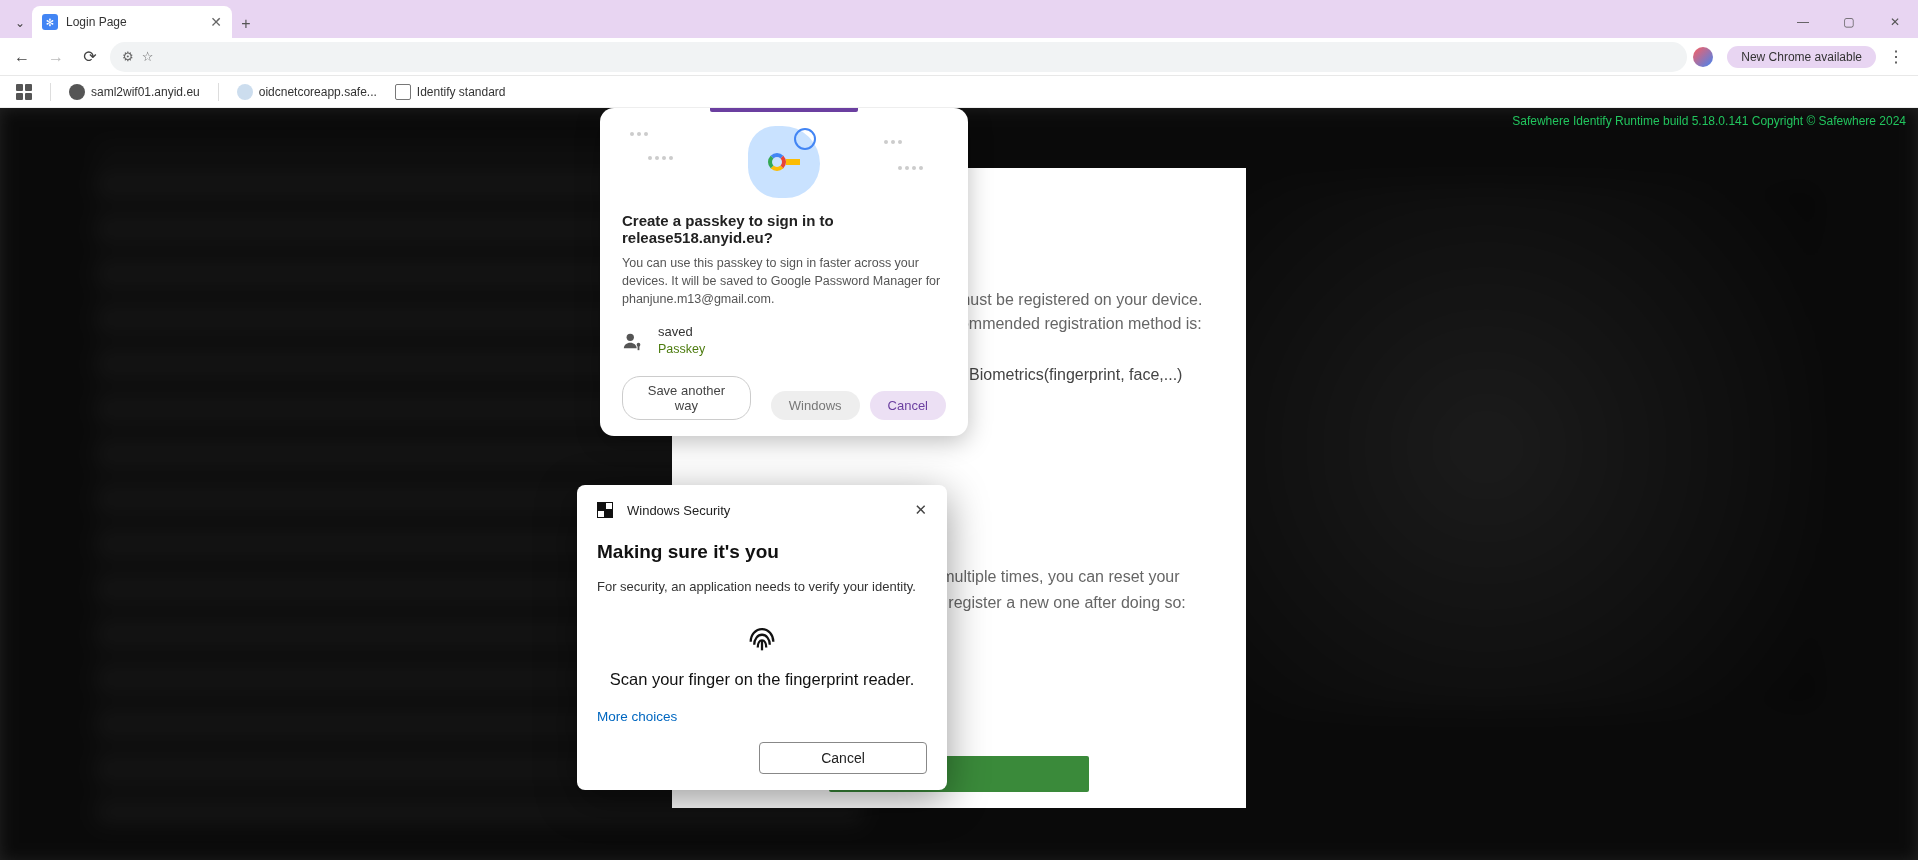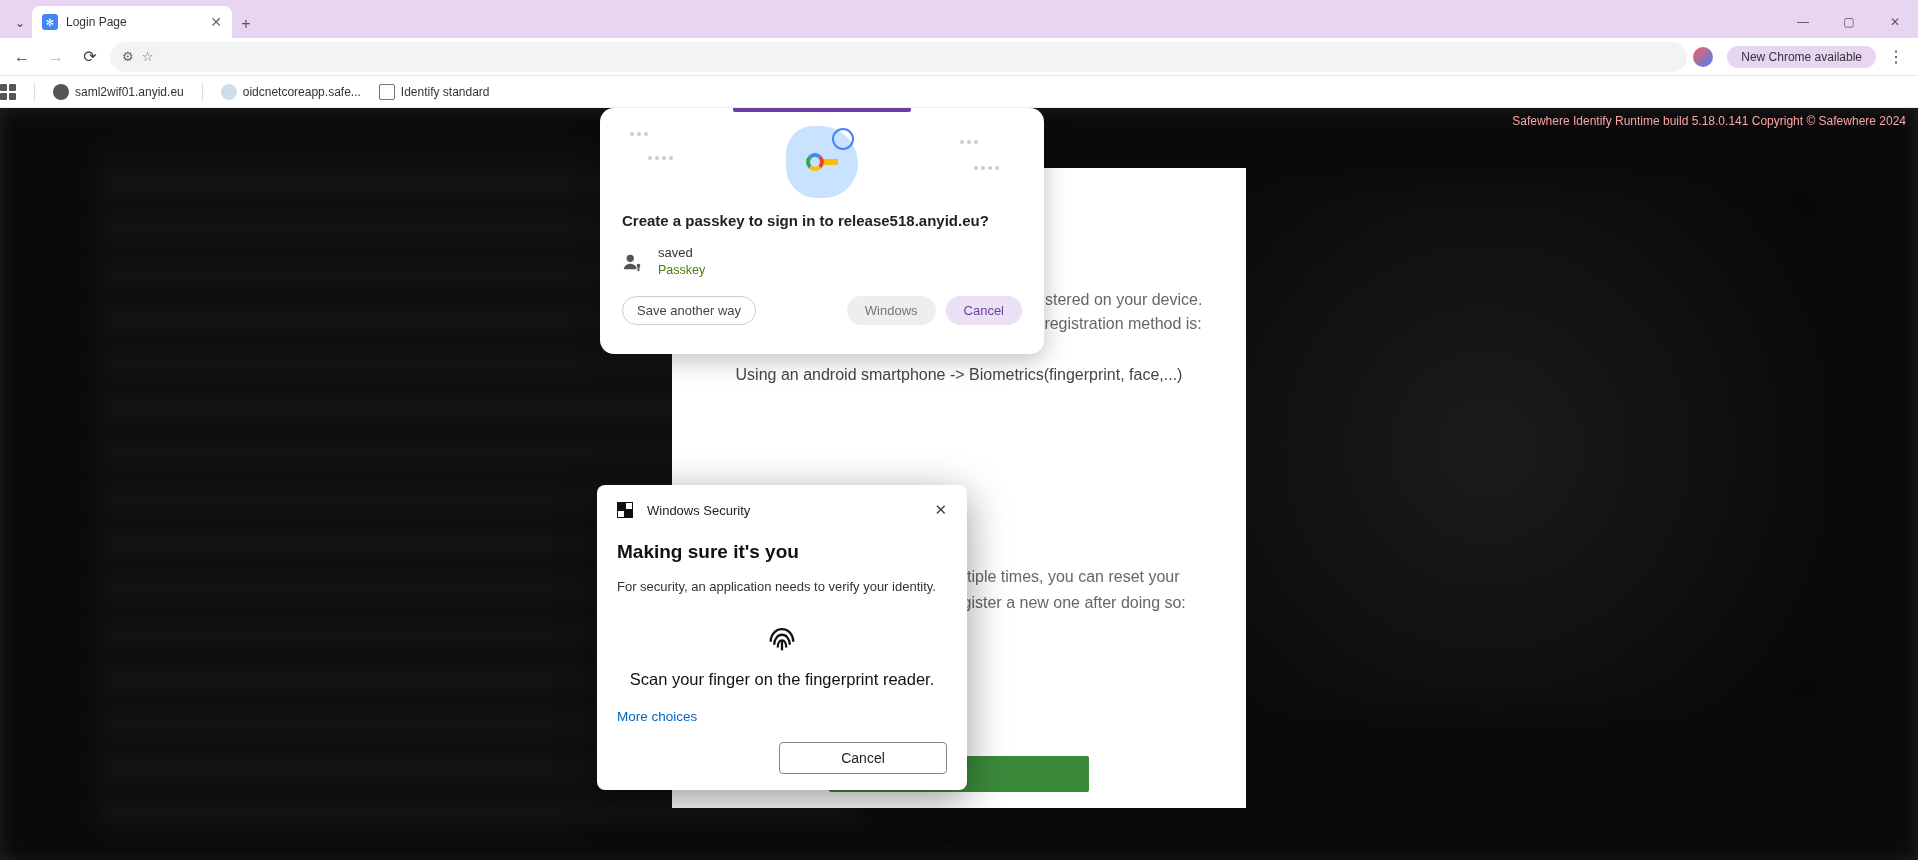--- a/index.html
+++ b/index.html
@@ -16,42 +16,42 @@
   .win-btn { width:46px; height:32px; display:flex; align-items:center; justify-content:center; font-size:12px; color:#555;}
 
   .toolbar { height: 38px; background:#fff; display:flex; align-items:center; padding: 0 8px; gap:6px; border-bottom:1px solid #e8e8e8;}
   .nav-btn { width:28px; height:28px; display:flex; align-items:center; justify-content:center; font-size:16px; color:#444; border-radius:50%;}
   .addr-bar { flex:1; height:30px; background:#f1f3f4; border-radius:15px; display:flex; align-items:center; padding:0 12px; gap:8px; font-size:13px; color:#555; overflow:hidden;}
   .addr-text { white-space:nowrap; overflow:hidden; text-overflow:ellipsis; flex:1;}
   .addr-icon { font-size:13px; color:#666; flex-shrink:0;}
   .chrome-update { background:#e8d5f2; padding:4px 14px; border-radius:14px; font-size:12px; color:#333; margin-left:8px;}
   .ext-icon { width:20px; height:20px; border-radius:50%; background:linear-gradient(135deg,#ff5e5e,#4285f4); }
 
-  .bookmarks { height:32px; background:#fff; display:flex; align-items:center; padding:0 0; gap:18px; font-size:12px; color:#333; border-bottom:1px solid #eee;}
+  .bookmarks { height:32px; background:#fff; display:flex; align-items:center; padding:0 16px; gap:18px; font-size:12px; color:#333; border-bottom:1px solid #eee;}
   .bm-grid { width:16px; height:16px; display:grid; grid-template-columns:1fr 1fr; grid-template-rows:1fr 1fr; gap:2px;}
   .bm-grid span { background:#555; border-radius:1px;}
   .bm-sep { width:1px; height:18px; background:#ddd;}
   .bm-item { display:flex; align-items:center; gap:6px;}
   .bm-icon { width:16px; height:16px; border-radius:50%; background:#aaa; display:inline-block;}
 
   
   .page { position:relative; height: 754px; background:#222; overflow:hidden;}
   .page-bg { position:absolute; inset:0; background:#1a1a1a; filter: blur(8px) brightness(0.4); }
   .page-bg::before { content:''; position:absolute; left:5%; top:5%; width:40%; height:90%; background:repeating-linear-gradient(0deg,#333 0 20px,#222 20px 45px); border-radius:10px; filter:blur(6px);}
   .page-bg::after { content:''; position:absolute; right:5%; top:10%; width:35%; height:70%; background:radial-gradient(circle,#444,#111); border-radius:20px; filter:blur(10px);}
-  .runtime-info { position:absolute; top:6px; right:12px; color:#fca5a5; font-size:12px; z-index:2;}
+  .runtime-info { position:absolute; top:6px; right:12px; color:#22c55e; font-size:12px; z-index:2;}
 
   .login-card { position:absolute; left:50%; transform:translateX(-50%); top:60px; width:574px; height:640px; background:#fff; z-index:1; padding:30px; color:#666; font-size:16px; text-align:center;}
   .login-card p { margin:90px 0 10px 0; line-height:1.5;}
   .login-card .hint { margin-top:30px; color:#444;}
   .login-card .reset { margin-top:180px; line-height:1.6;}
   .green-btn { position:absolute; bottom:16px; left:50%; transform:translateX(-50%); width:260px; height:36px; background:#3a8a3a; border-radius:2px;}
 
   
-  .passkey-dialog { position:absolute; left:600px; top:0; width:444px; background:#fff; border-radius:14px; box-shadow:0 6px 24px rgba(0,0,0,.25); z-index:10; padding-bottom:29px;}
+  .passkey-dialog { position:absolute; left:600px; top:0; width:368px; background:#fff; border-radius:14px; box-shadow:0 6px 24px rgba(0,0,0,.25); z-index:10; padding-bottom:16px;}
   .passkey-top { height:4px; width:40%; margin:0 auto; background:#6b3fa0; border-radius:0 0 2px 2px;}
   .passkey-illus { height:100px; display:flex; align-items:center; justify-content:center; position:relative;}
   .blob { width:72px; height:72px; background:#c9e2ff; border-radius:40% 55% 50% 45%; position:relative; display:flex; align-items:center; justify-content:center;}
   .blob .fp { position:absolute; right:4px; top:2px; width:22px; height:22px; border:2px solid #4285f4; border-radius:50%; }
   .gkey { display:flex; align-items:center;}
   .gkey .ring { width:18px; height:18px; border:4px solid #4285f4; border-radius:50%; border-right-color:#ea4335; border-bottom-color:#fbbc05; border-left-color:#34a853;}
   .gkey .stem { width:14px; height:6px; background:#fbbc05;}
   .dots { position:absolute; width:40px; height:6px; display:flex; gap:3px;}
   .dots span{width:4px;height:4px;background:#ccc;border-radius:50%;}
   .dots.l1{left:30px;top:20px;} .dots.l2{left:48px;top:44px;} .dots.r1{right:44px;top:28px;} .dots.r2{right:30px;top:54px;}
@@ -62,21 +62,21 @@
   .pk-avatar { width:22px; height:22px; color:#555; display:flex; align-items:center; justify-content:center;}
   .pk-user-info { font-size:13px; color:#333; line-height:1.3;}
   .pk-user-info .sub { color:#4d7c0f; font-size:12.5px;}
   .pk-actions { display:flex; align-items:flex-end; gap:10px; padding:0 22px;}
   .pk-save { border:1px solid #ccc; border-radius:18px; padding:6px 14px; font-size:13px; color:#444; background:#fff;}
   .pk-spacer { flex:1;}
   .pk-create { background:#eee; color:#777; border:none; border-radius:18px; padding:7px 18px; font-size:13px;}
   .pk-cancel { background:#ece0f4; color:#6b3fa0; border:none; border-radius:18px; padding:7px 18px; font-size:13px; font-weight:500;}
 
   
-  .winsec { position:absolute; left:597px; top:377px; width:370px; height:305px; background:#fff; border-radius:8px; box-shadow:0 10px 40px rgba(0,0,0,.4); z-index:11; padding:16px 20px;}
+  .winsec { position:absolute; left:577px; top:377px; width:370px; height:305px; background:#fff; border-radius:8px; box-shadow:0 10px 40px rgba(0,0,0,.4); z-index:11; padding:16px 20px;}
   .winsec-head { display:flex; align-items:center; gap:14px; font-size:13px; color:#222;}
   .shield { width:16px; height:16px; display:grid; grid-template-columns:1fr 1fr; grid-template-rows:1fr 1fr;}
   .shield span:nth-child(1){background:#111;} .shield span:nth-child(2){background:#fff;border:1px solid #111;} .shield span:nth-child(3){background:#fff;border:1px solid #111;} .shield span:nth-child(4){background:#111;}
   .winsec-close { margin-left:auto; font-size:15px; color:#444; cursor:pointer;}
   .winsec h2 { font-size:19px; font-weight:600; margin:22px 0 16px 0; color:#111;}
   .winsec .desc { font-size:13px; color:#333;}
   .fp-big { width:34px; height:34px; margin:28px auto 14px auto; color:#111;}
   .winsec .scan { text-align:center; font-size:16.5px; color:#111; margin-bottom:20px;}
   .more-choices { color:#0067c0; font-size:13.5px; cursor:pointer;}
   .winsec-cancel { position:absolute; right:20px; bottom:16px; width:168px; height:32px; border:1px solid #888; border-radius:4px; background:#fff; font-size:14px; color:#222;}
@@ -182,20 +182,21 @@
         </div>
       <div class="dots r2">
           <span></span>
           <span></span>
           <span></span>
           <span></span>
         </div>
     </div>
     <div class="passkey-body">
       <div class="pk-title">Create a passkey to sign in to release518.anyid.eu?</div>
+      <div class="pk-desc">You can use this passkey to sign in faster across your devices. It will be saved to Google Password Manager for phanjune.m13@gmail.com.</div>
       <div class="pk-user">
         <div class="pk-avatar">
           <svg width="22" height="22" viewBox="0 0 24 24" fill="#555">
               <circle cx="9" cy="8" r="4"></circle>
               <path d="M2 20c0-3.3 3.1-6 7-6s7 2.7 7 6"></path>
               <circle cx="18" cy="16" r="2" fill="#555"></circle>
               <rect x="17" y="17" width="2" height="5" fill="#555"></rect>
             </svg>
         </div>
         <div class="pk-user-info">

